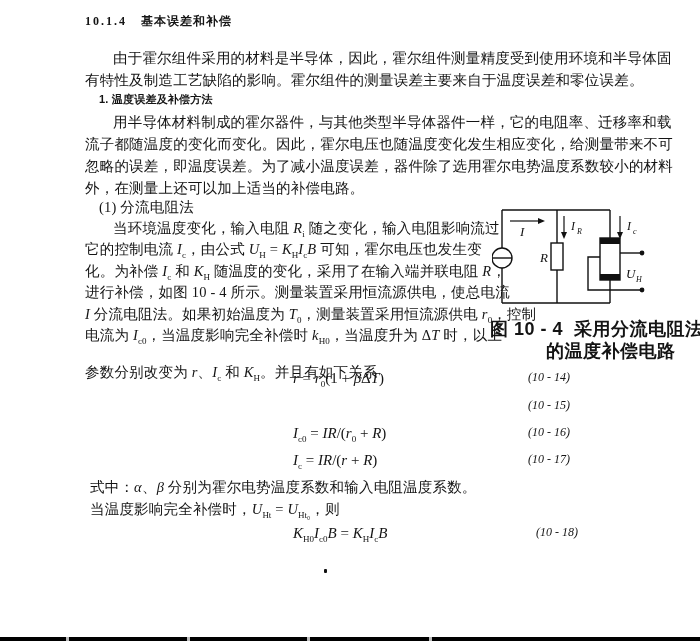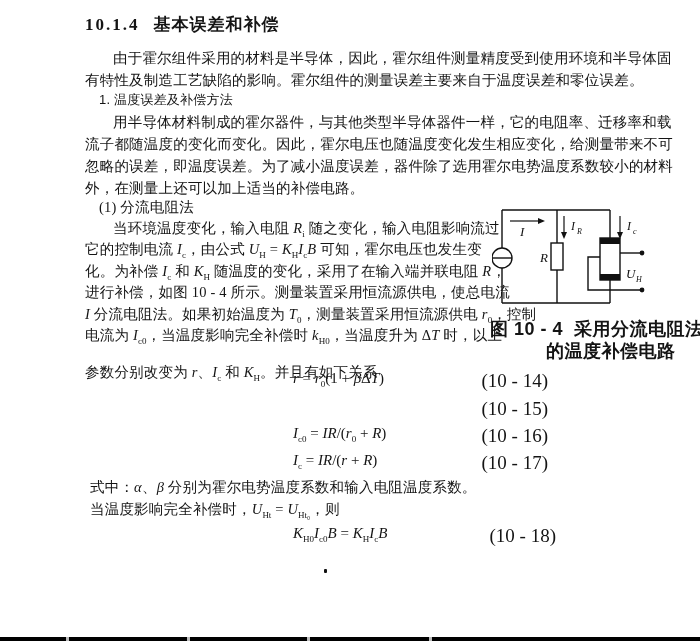--- a/index.html
+++ b/index.html
@@ -2,28 +2,28 @@
 <html><head>
 <meta charset="utf-8">
 <style>
   html,body{margin:0;padding:0;}
   body{
     width:700px;height:642px;position:relative;overflow:hidden;
     background:#ffffff;color:#141414;
     font-family:"Liberation Serif", serif;
   }
   .line{position:absolute;white-space:nowrap;font-size:14.5px;line-height:1.15;letter-spacing:.2px;}
-  .title{font-size:17px;font-weight:bold;letter-spacing:1px;}
+  .title{font-size:12px;font-weight:bold;letter-spacing:1px;}
   .title .num{font-family:"Liberation Serif",serif;margin-right:14px;letter-spacing:2px;}
-  .hsans{font-family:"Liberation Sans",sans-serif;font-weight:normal;font-size:13px;}
+  .hsans{font-family:"Liberation Sans",sans-serif;font-weight:bold;font-size:11px;}
   i{font-style:italic;}
   sub{font-size:9px;letter-spacing:0;}
   .eqrow{position:absolute;left:0;top:0;width:624px;height:20px;}
   .eqbody{position:absolute;left:293px;font-size:15px;white-space:nowrap;}
-  .eqnum{position:absolute;right:76px;font-size:19px;white-space:nowrap;}
+  .eqnum{position:absolute;right:54px;font-size:12px;white-space:nowrap;font-style:italic;}
   .caption{position:absolute;font-family:Liberation Sans, sans-serif;font-weight:bold;font-size:18px;white-space:nowrap;letter-spacing:.5px;}
   .speck{position:absolute;width:3px;height:4px;background:#111;border-radius:1px;}
   .botbar{position:absolute;left:0;top:637px;width:700px;height:4px;background:#000;}
   .notch{position:absolute;top:0;width:3px;height:4px;background:#bbb;}
   svg text{font-family:"Liberation Serif",serif;font-style:italic;fill:#111;}
   svg .sub{font-size:8px;}
 </style>
 </head>
 <body>
 

